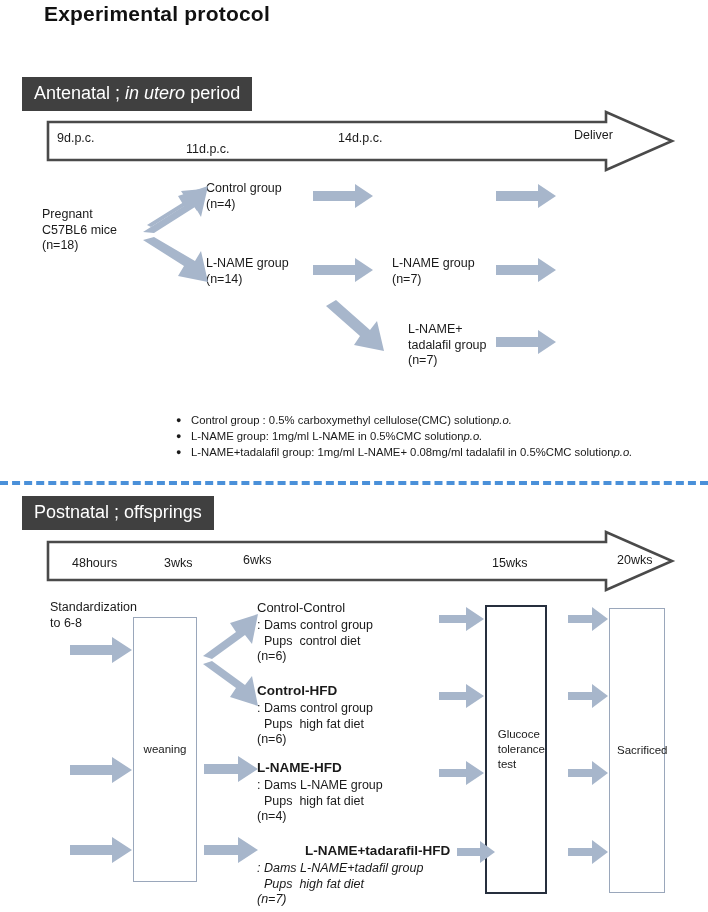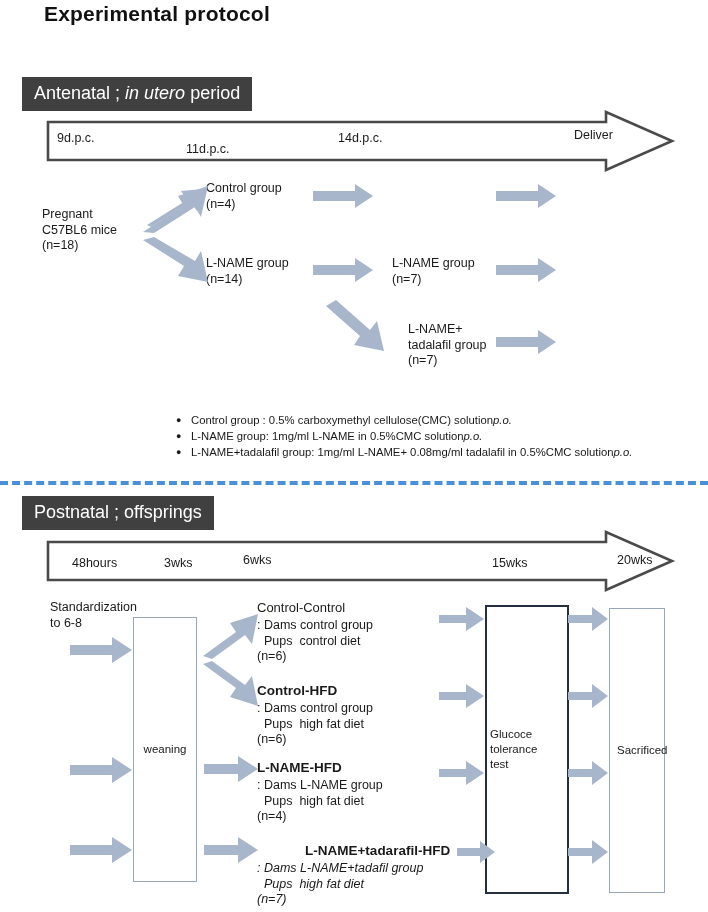--- a/index.html
+++ b/index.html
@@ -47,21 +47,21 @@
     border-top:4px dashed #4a90d9;
   }
 
   
   .rectbox{
     position:absolute;box-sizing:border-box;background:#ffffff;
     display:flex;align-items:center;
     font-size:11.5px;line-height:15px;color:#1a1a1a;
   }
   #weaning-box{left:133px;top:617px;width:64px;height:265px;border:1px solid #9aa7bb;justify-content:center;}
-  #gtt-box{left:485px;top:605px;width:84px;height:289px;border:2.5px solid #262f3d;padding-left:3px;}
+  #gtt-box{left:485px;top:605px;width:62px;height:289px;border:2.5px solid #262f3d;padding-left:16px;justify-content:flex-end;}
   #sacrificed-box{left:609px;top:608px;width:56px;height:285px;border:1px solid #9aa7bb;padding-left:7px;}
 
   
   #arrow-layer{left:0;top:0;width:708px;height:912px;pointer-events:none;}
 </style>
 </head>
 <body>
 
 <div class="abs" id="page-title">Experimental protocol</div>
 

